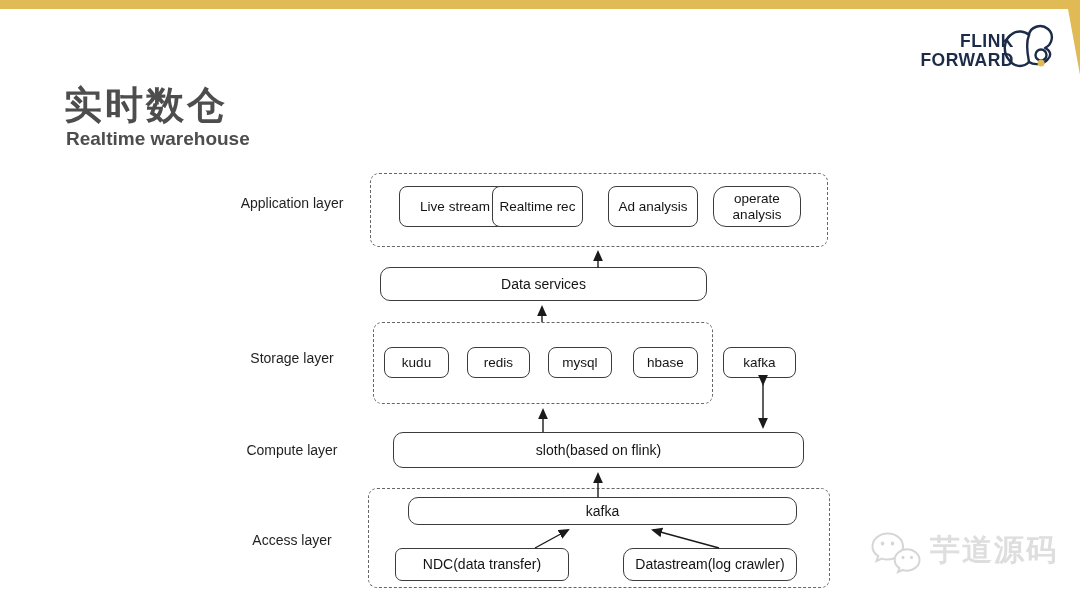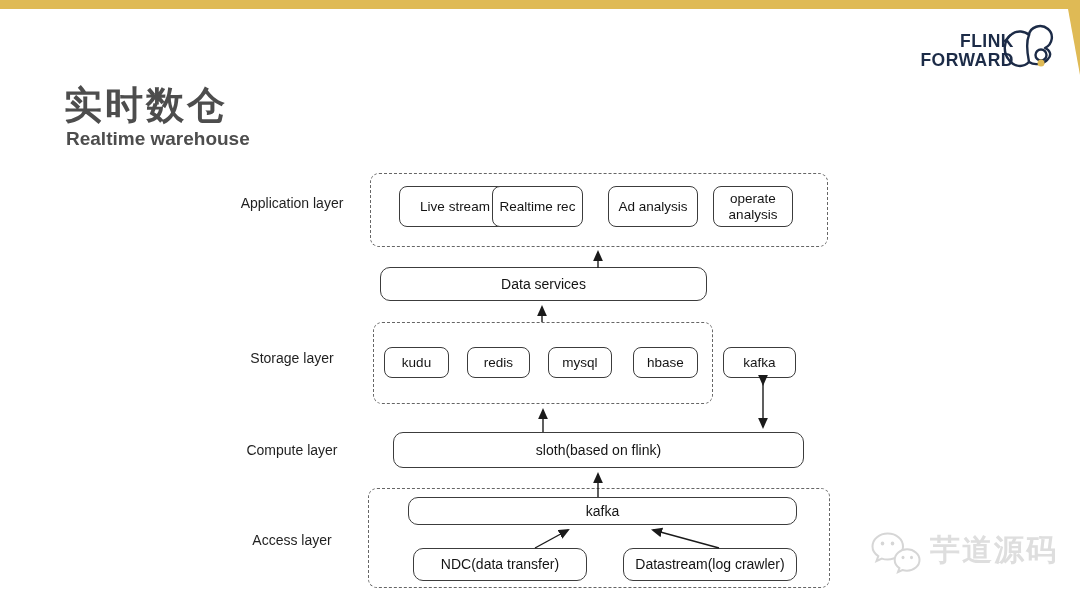--- a/index.html
+++ b/index.html
@@ -101,36 +101,36 @@
 
   <div class="layer-label" style="top:195px">Application layer</div>
   <div class="layer-label" style="top:350px">Storage layer</div>
   <div class="layer-label" style="top:442px">Compute layer</div>
   <div class="layer-label" style="top:532px">Access layer</div>
 
   <div class="group-dashed" style="left:370px; top:173px; width:458px; height:74px;"></div>
   <div class="node" style="left:384px; top:186px; width:112px; height:41px;margin-left:15px;">Live stream</div>
   <div class="node two-line" style="left:492px; top:186px; width:91px; height:41px;">Realtime rec</div>
   <div class="node" style="left:608px; top:186px; width:90px; height:41px;">Ad analysis</div>
-  <div class="node two-line" style="left:713px; top:186px; width:80px; height:41px;">operate analysis</div>
+  <div class="node two-line" style="left:713px; top:186px; width:88px; height:41px;border-radius:13px;">operate analysis</div>
 
   <div class="node wide" style="left:380px; top:267px; width:327px; height:34px;">Data services</div>
 
   <div class="group-dashed" style="left:373px; top:322px; width:340px; height:82px;"></div>
   <div class="node" style="left:384px; top:347px; width:65px; height:31px;">kudu</div>
   <div class="node" style="left:467px; top:347px; width:63px; height:31px;">redis</div>
   <div class="node" style="left:548px; top:347px; width:64px; height:31px;">mysql</div>
   <div class="node" style="left:633px; top:347px; width:65px; height:31px;">hbase</div>
   <div class="node" style="left:723px; top:347px; width:73px; height:31px;">kafka</div>
 
   <div class="node wide" style="left:393px; top:432px; width:411px; height:36px;">sloth(based on flink)</div>
 
   <div class="group-dashed" style="left:368px; top:488px; width:462px; height:100px;"></div>
   <div class="node wide" style="left:408px; top:497px; width:389px; height:28px;">kafka</div>
-  <div class="node wide" style="left:413px; top:548px; width:174px; height:33px;">NDC(data transfer)</div>
+  <div class="node wide" style="left:395px; top:548px; width:174px; height:33px;border-radius:7px;">NDC(data transfer)</div>
   <div class="node wide" style="left:623px; top:548px; width:174px; height:33px;">Datastream(log crawler)</div>
 
   <svg class="arrows" width="1080" height="608" viewBox="0 0 1080 608">
     <defs>
       <marker id="arr" markerWidth="9" markerHeight="8" refX="6.5" refY="3.5" orient="auto">
         <path d="M0,0 L8,3.5 L0,7 Z" fill="#1a1a1a"></path>
       </marker>
     </defs>
     <g stroke="#1a1a1a" stroke-width="1.4" fill="none">
       <line x1="598" y1="268" x2="598" y2="252" marker-end="url(#arr)"></line>

